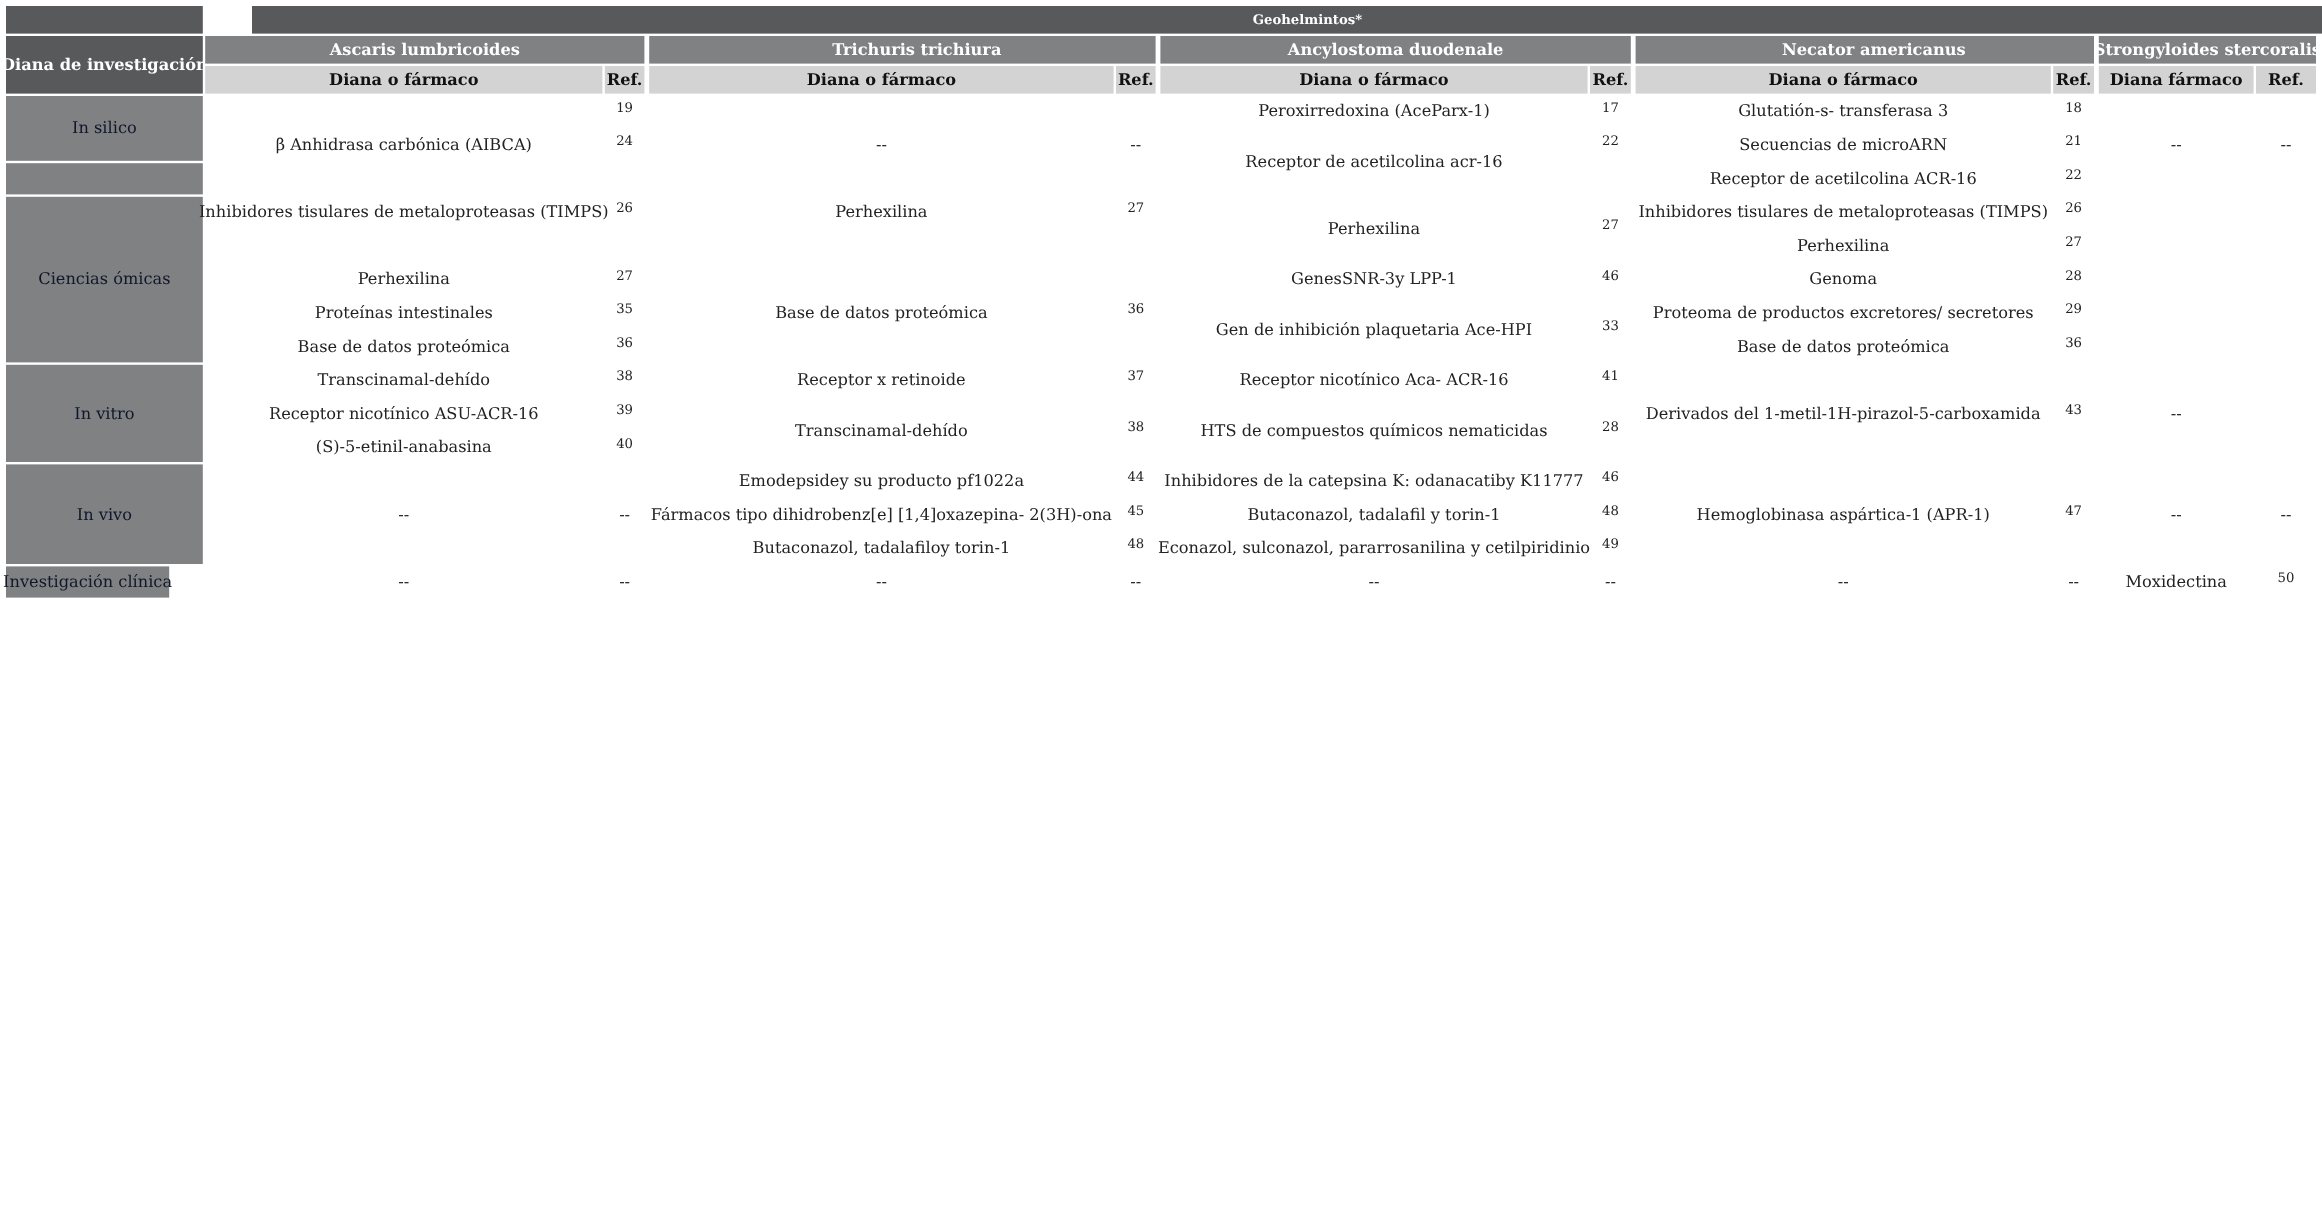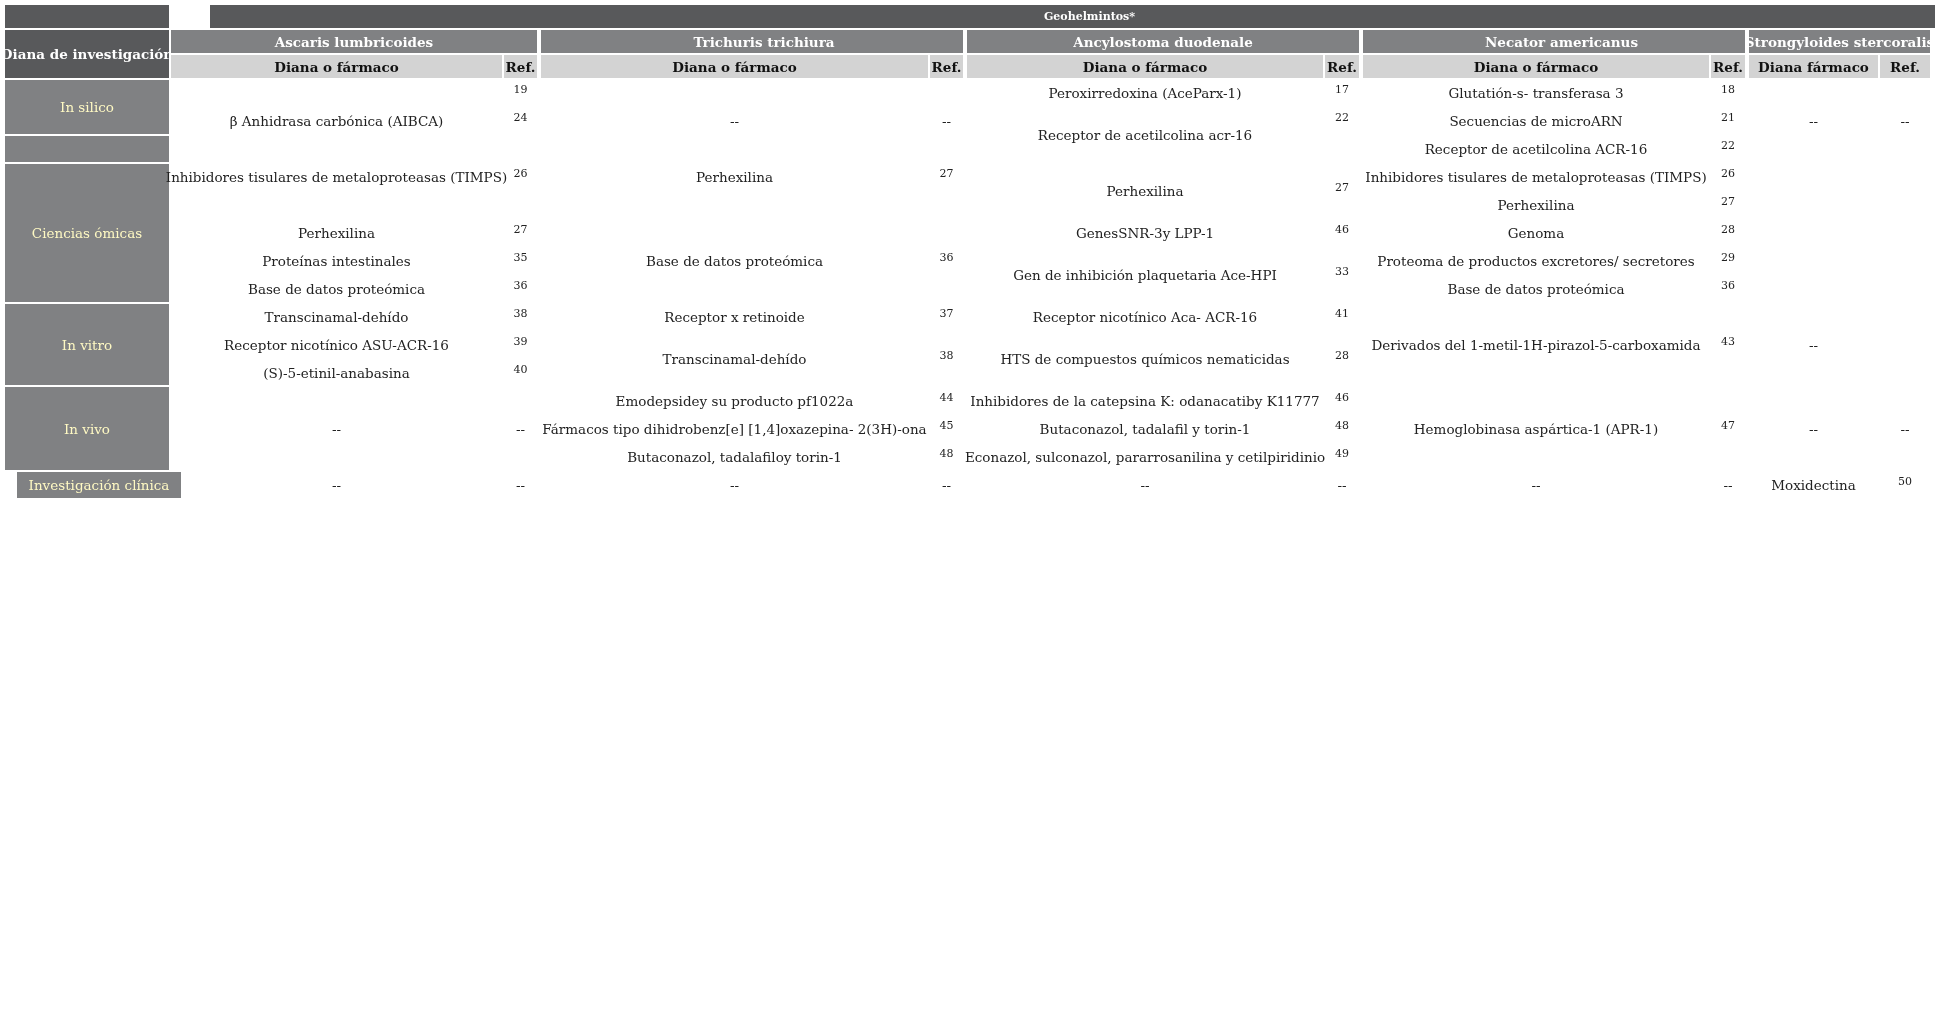--- a/index.html
+++ b/index.html
@@ -3,21 +3,21 @@
 <meta charset="utf-8">
 <style>
   html, body { margin:0; padding:0; background:#ffffff; }
   body { width:1935px; height:1022px; position:relative; overflow:hidden;
          font-family:"DejaVu Serif", "Liberation Serif", serif; }
   .c { position:absolute; box-sizing:border-box; display:flex; align-items:center; justify-content:center;
        text-align:center; white-space:nowrap; }
   .dark { background:#58595b; color:#ffffff; font-weight:bold; font-size:13.5px; }
   .mid  { background:#808183; color:#ffffff; font-weight:bold; font-size:13.5px; }
   .light{ background:#d3d3d3; color:#111111; font-weight:bold; font-size:13.5px; }
-  .stage{ background:#808183; color:#fef9c3; font-size:13.5px; font-weight:normal; }
+  .stage{ background:#808183; color:#0f172a; font-size:13.5px; font-weight:normal; }
   .txt  { color:#222222; font-size:13.5px; }
   .ref  { color:#222222; font-size:11px; align-items:flex-start; padding-top:3px; }
   .refmid { color:#222222; font-size:13.5px; }
 </style>
 </head>
 <body>
 
 <div class="c dark" style="left:5px;top:5px;width:164px;height:23px;"></div>
 <div class="c dark" style="left:171px;top:5px;width:1759px;height:23px;font-size:11px;margin-left:39px;">Geohelmintos*</div>
 
@@ -38,21 +38,21 @@
 <div class="c light" style="left:1363px;top:55px;width:346px;height:23px;">Diana o fármaco</div>
 <div class="c light" style="left:1711px;top:55px;width:34px;height:23px;">Ref.</div>
 <div class="c light" style="left:1749px;top:55px;width:129px;height:23px;">Diana fármaco</div>
 <div class="c light" style="left:1880px;top:55px;width:50px;height:23px;">Ref.</div>
 
 <div class="c stage" style="left:5px;top:80px;width:164px;height:54px;">In silico</div>
 <div class="c stage" style="left:5px;top:136px;width:164px;height:26px;"></div>
 <div class="c stage" style="left:5px;top:164px;width:164px;height:138px;">Ciencias ómicas</div>
 <div class="c stage" style="left:5px;top:304px;width:164px;height:81px;">In vitro</div>
 <div class="c stage" style="left:5px;top:387px;width:164px;height:83px;">In vivo</div>
-<div class="c stage" style="left:17px;top:472px;width:164px;height:26px;">Investigación clínica</div>
+<div class="c stage" style="left:5px;top:472px;width:136px;height:26px;">Investigación clínica</div>
 
 <div class="c ref" style="left:504px;top:80px;width:33px;height:26px;">19</div>
 <div class="c txt" style="left:171px;top:108px;width:331px;height:26px;">β Anhidrasa carbónica (AIBCA)</div>
 <div class="c ref" style="left:504px;top:108px;width:33px;height:26px;">24</div>
 
 <div class="c txt" style="left:171px;top:164px;width:331px;height:26px;">Inhibidores tisulares de metaloproteasas (TIMPS)</div>
 <div class="c ref" style="left:504px;top:164px;width:33px;height:26px;">26</div>
 <div class="c txt" style="left:171px;top:220px;width:331px;height:26px;">Perhexilina</div>
 <div class="c ref" style="left:504px;top:220px;width:33px;height:26px;">27</div>
 <div class="c txt" style="left:171px;top:248px;width:331px;height:26px;">Proteínas intestinales</div>

